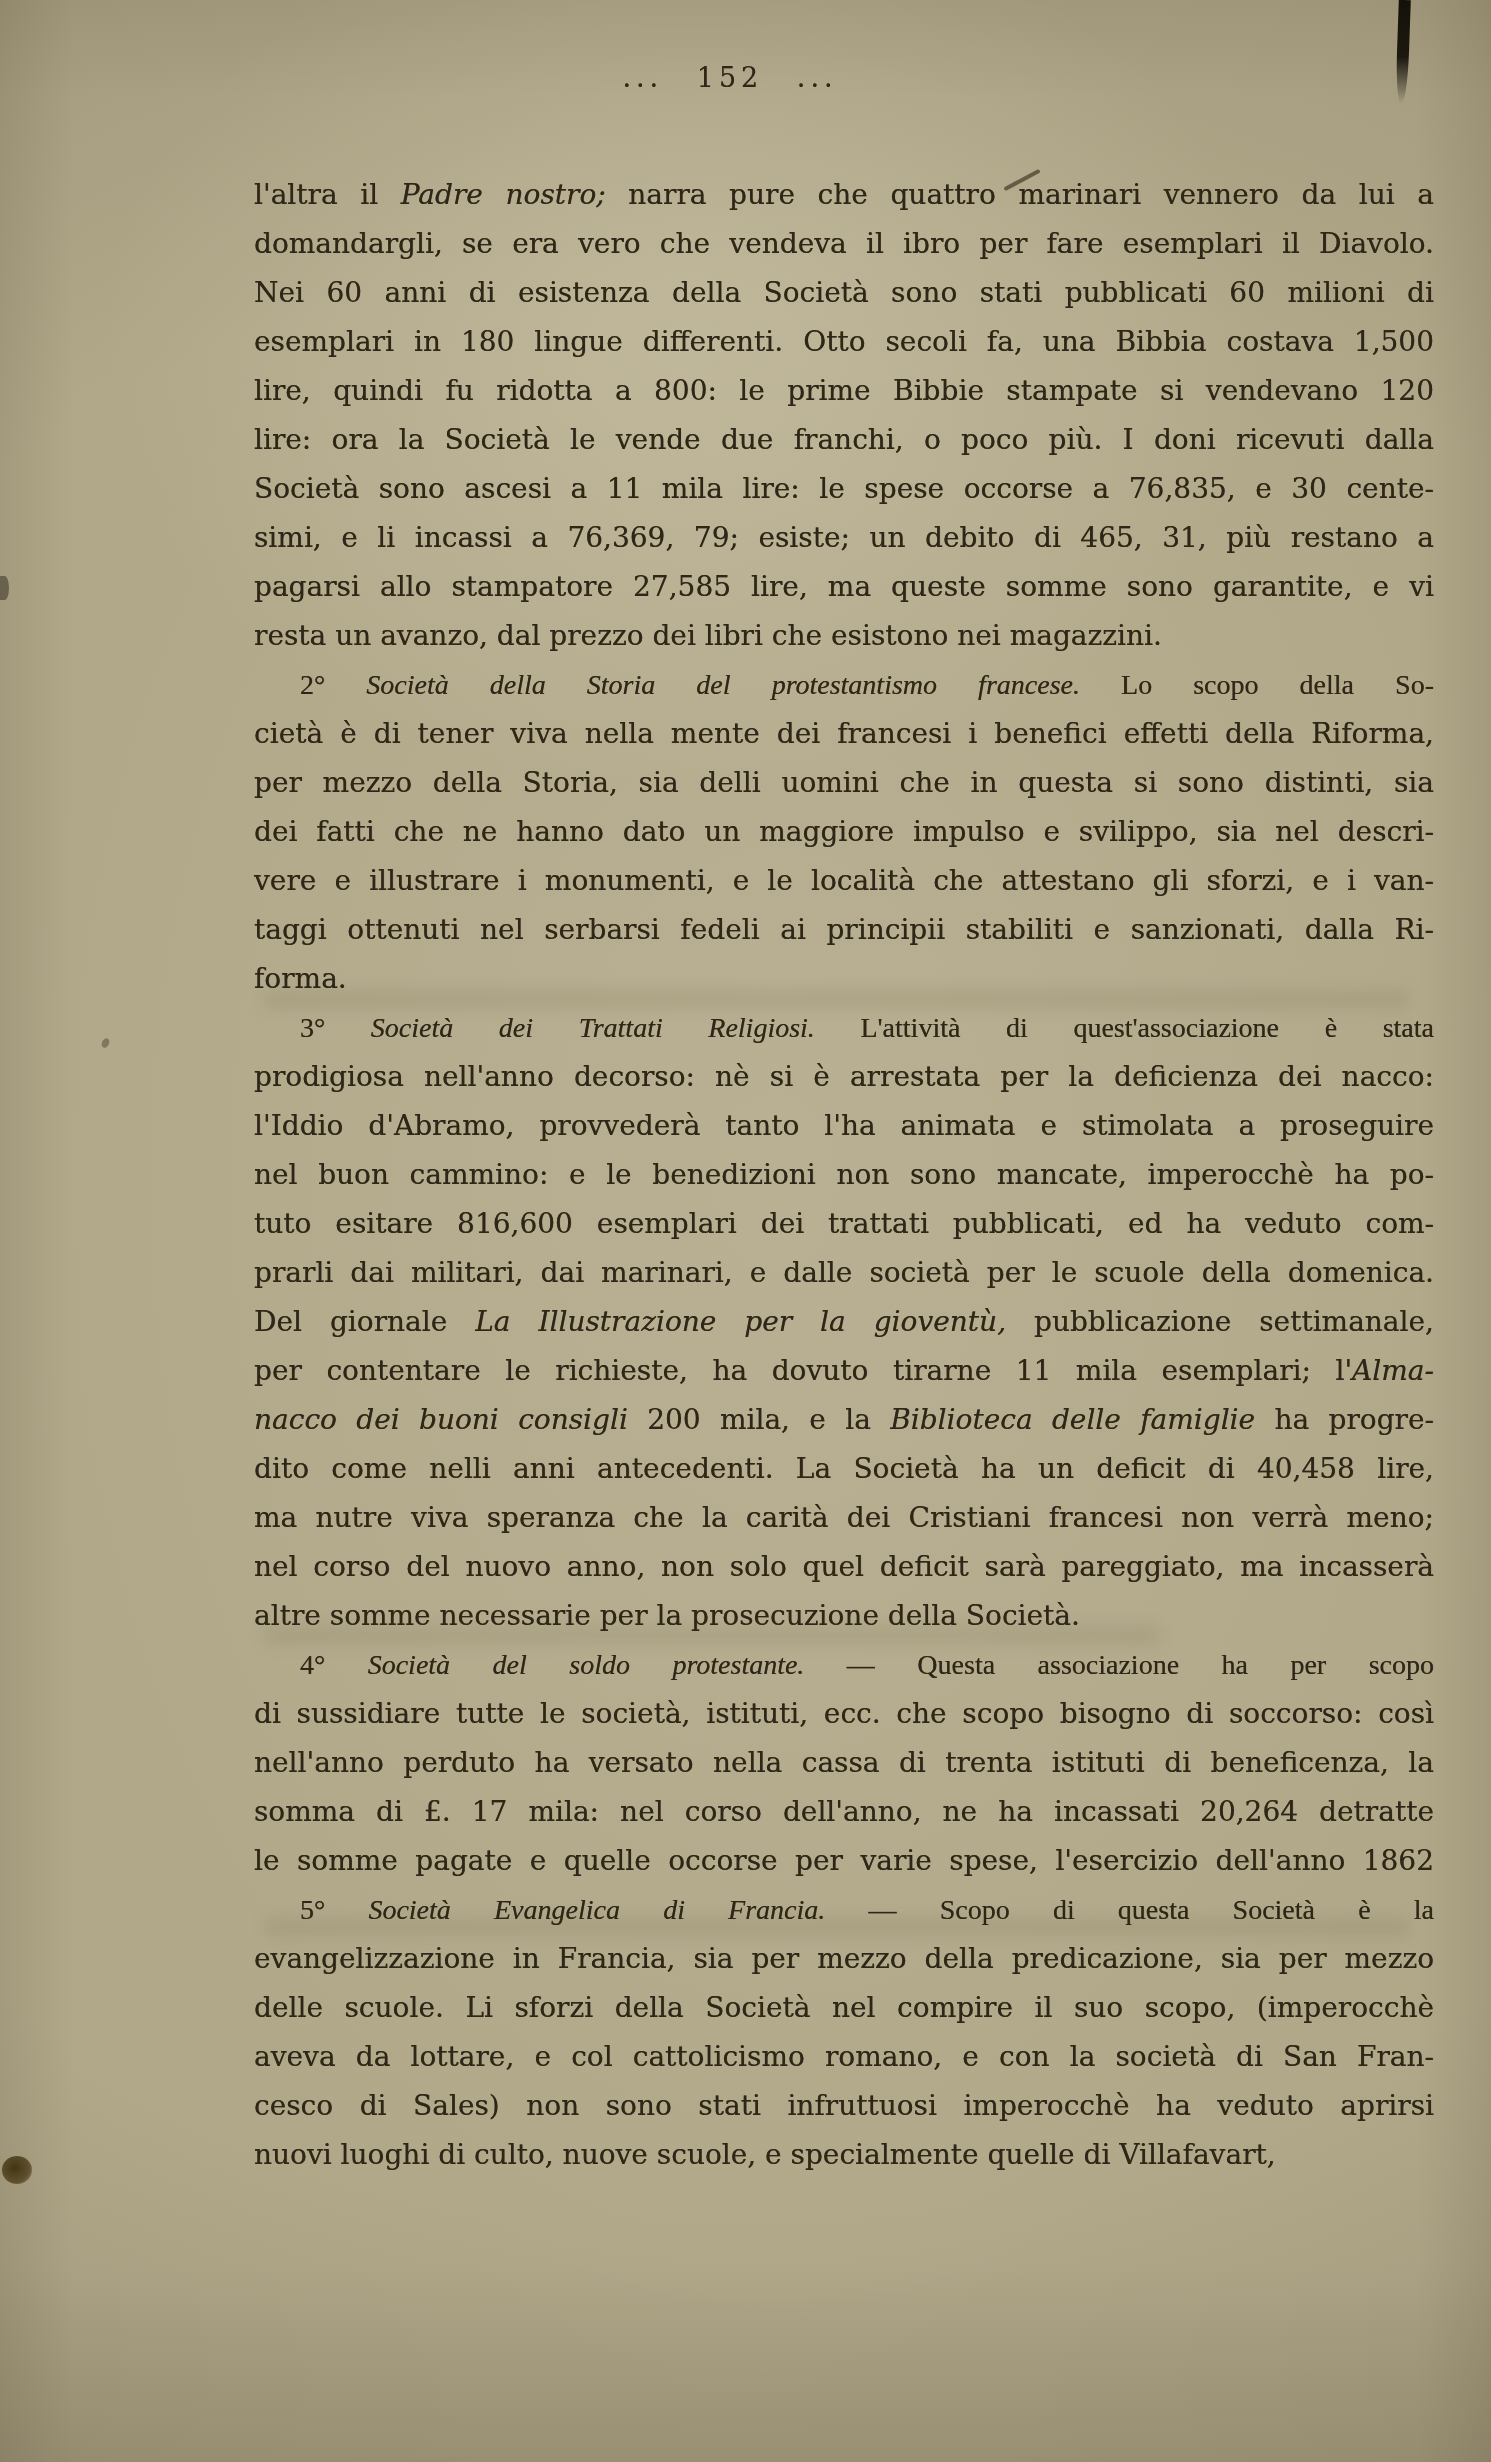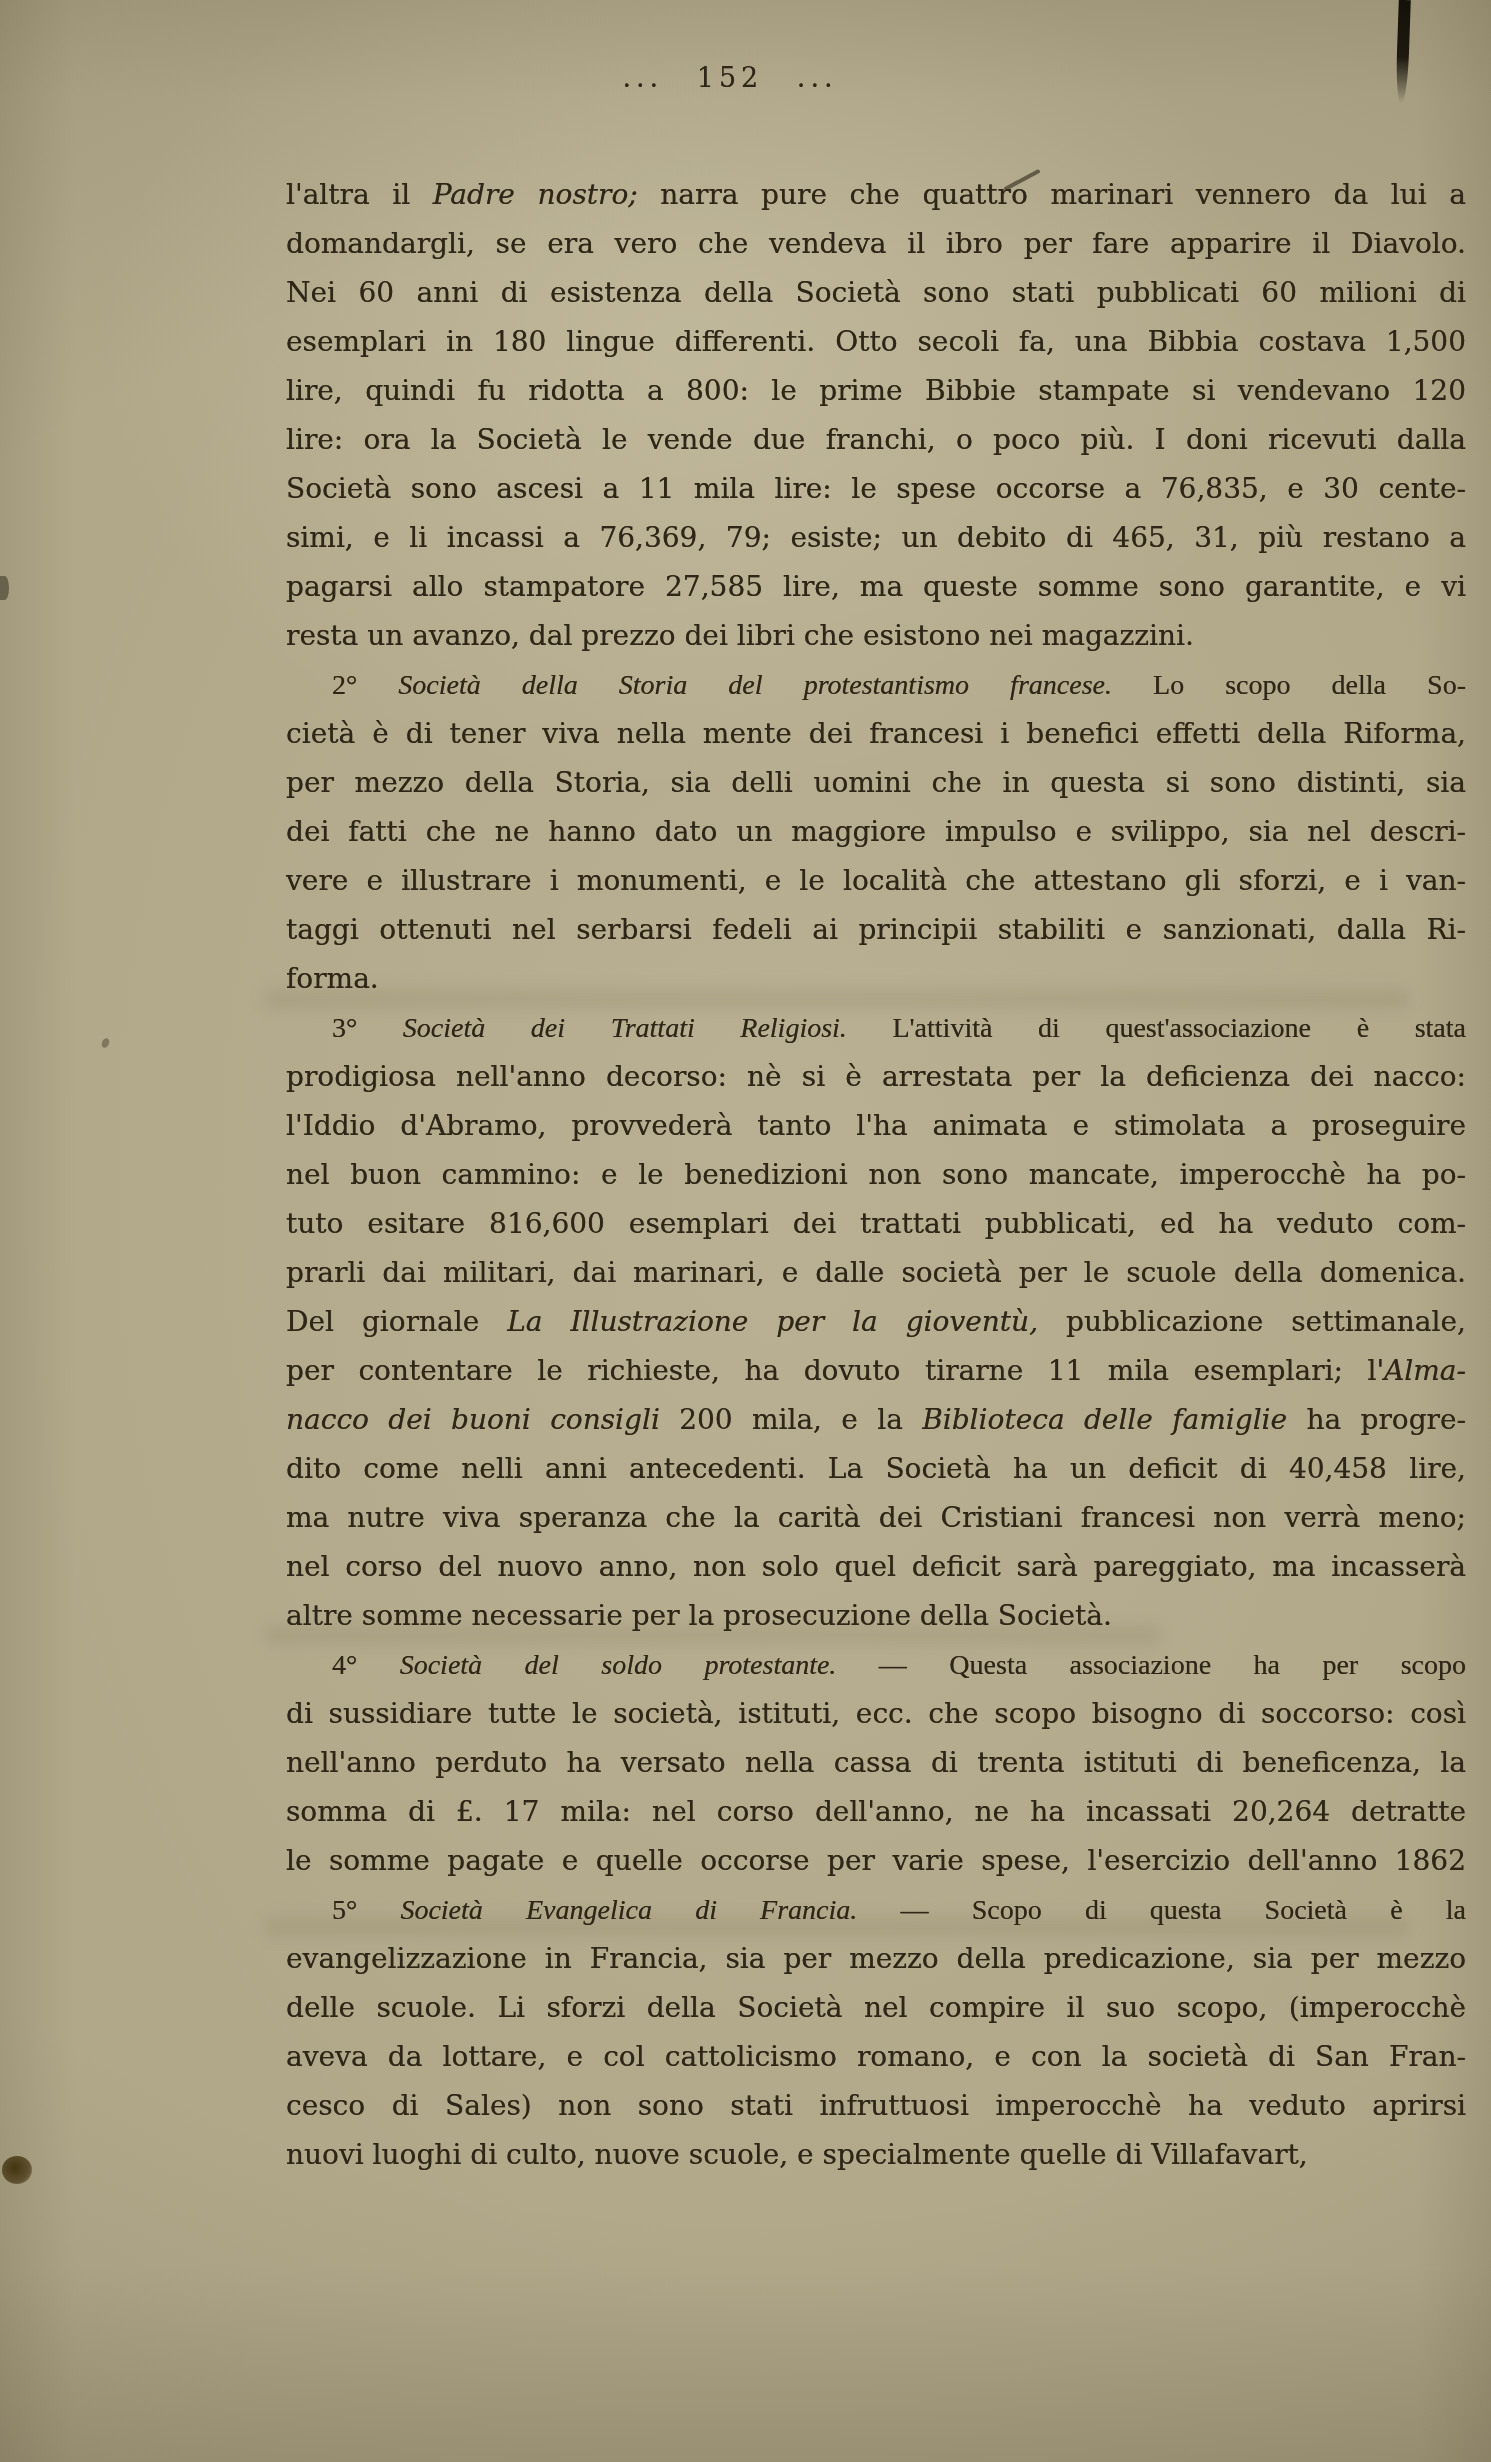--- a/index.html
+++ b/index.html
@@ -20,21 +20,20 @@
   .header{
     position:absolute;top:62px;left:180px;width:1100px;
     text-align:center;font-size:27px;color:#2e2616;
     letter-spacing:5px;word-spacing:20px;
     text-shadow:0 0 0.6px rgba(46,38,22,0.5);
   }
   .textblock{
     position:absolute;top:170px;left:254px;width:1180px;
     font-size:28px;line-height:49px;color:#2e2616;
     text-shadow:0 0 0.6px rgba(46,38,22,0.55), 0.4px 0.4px 0 rgba(46,38,22,0.2);
-    margin-left:32px;
   }
   .line{text-align:justify;text-align-last:justify;white-space:normal;}
   .line.last{text-align-last:left;}
   .line.indent{padding-left:46px;font-family:Liberation Serif, serif;}
   .line em{font-style:italic;}
   
   .streak{
     position:absolute;left:1397px;top:0;width:12px;height:104px;
     background:linear-gradient(to bottom,#141109 0%,#1d1910 55%,rgba(29,25,16,0) 100%);
     border-radius:0 0 50% 50%;transform:rotate(2deg);
@@ -71,21 +70,21 @@
   <div class="pen-mark"></div>
   <div class="ink-blot"></div>
   <div class="edge-speck"></div>
   <div class="margin-speck"></div>
   <div class="ghost g1"></div>
   <div class="ghost g2"></div>
   <div class="ghost g3"></div>
   <div class="header">... 152 ...</div>
   <div class="textblock">
       <div class="line"><span>l'altra il </span><em>Padre nostro;</em><span> narra pure che quattro marinari vennero da lui a</span></div>
-      <div class="line"><span>domandargli, se era vero che vendeva il ibro per fare apparire il Diavolo.</span></div>
+      <div class="line"><span>domandargli, se era vero che vendeva il ibro per fare esemplari il Diavolo.</span></div>
       <div class="line"><span>Nei 60 anni di esistenza della Società sono stati pubblicati 60 milioni di</span></div>
       <div class="line"><span>esemplari in 180 lingue differenti. Otto secoli fa, una Bibbia costava 1,500</span></div>
       <div class="line"><span>lire, quindi fu ridotta a 800: le prime Bibbie stampate si vendevano 120</span></div>
       <div class="line"><span>lire: ora la Società le vende due franchi, o poco più. I doni ricevuti dalla</span></div>
       <div class="line"><span>Società sono ascesi a 11 mila lire: le spese occorse a 76,835, e 30 cente-</span></div>
       <div class="line"><span>simi, e li incassi a 76,369, 79; esiste; un debito di 465, 31, più restano a</span></div>
       <div class="line"><span>pagarsi allo stampatore 27,585 lire, ma queste somme sono garantite, e vi</span></div>
       <div class="line last"><span>resta un avanzo, dal prezzo dei libri che esistono nei magazzini.</span></div>
       <div class="line indent"><span>2° </span><em>Società della Storia del protestantismo francese.</em><span> Lo scopo della So-</span></div>
       <div class="line"><span>cietà è di tener viva nella mente dei francesi i benefici effetti della Riforma,</span></div>

